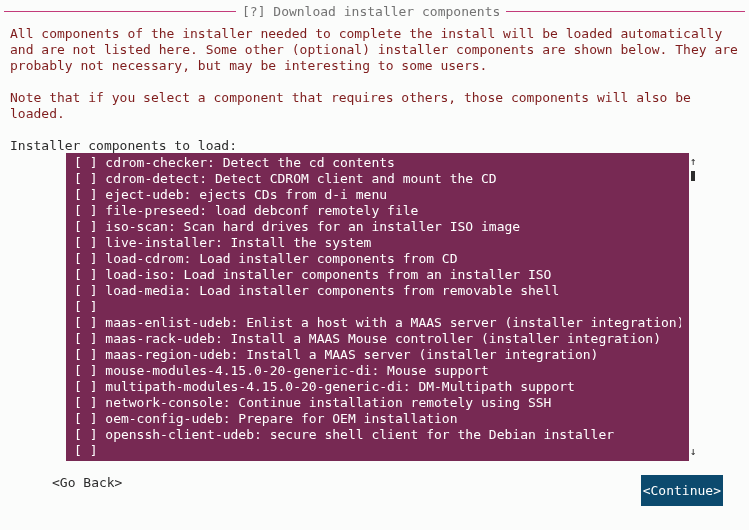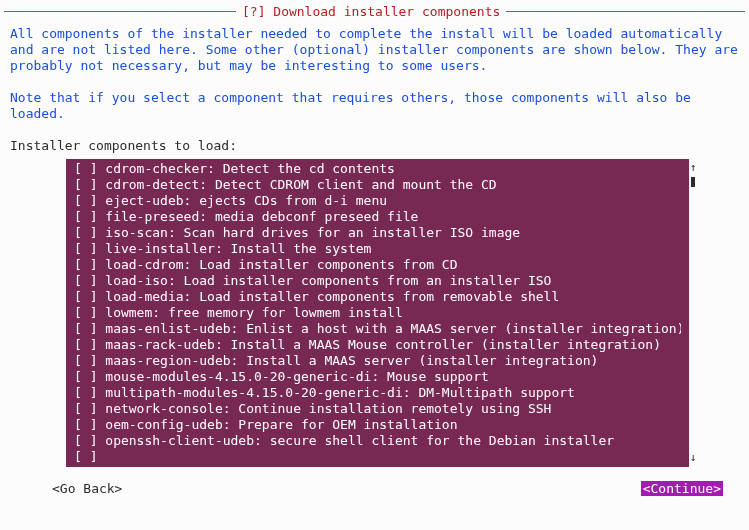--- a/index.html
+++ b/index.html
@@ -26,36 +26,36 @@
     border-top: 1px solid #c33b7a;
     flex: 0 0 232px;
     margin-left: 4px;
   }
   .hline-right {
     border-top: 1px solid #c33b7a;
     flex: 1;
     margin-right: 4px;
   }
   .title {
-    color: #b91c1c;
+    color: #737373;
     padding: 0 6px;
     white-space: pre;
   }
   .body {
     padding: 6px 10px 0 10px;
   }
   .para {
-    color: #1d4ed8;
+    color: #7f1d1d;
     line-height: 16px;
     white-space: pre-wrap;
     margin-bottom: 16px;
   }
   .prompt {
     color: #2c2c2c;
-    margin-bottom: 6px;
+    margin-bottom: 0;
   }
   .listwrap {
     display: flex;
     margin: 0 42px 0 56px;
   }
   .list {
     background: #772953;
     color: #ffffff;
     padding: 2px 8px 2px 8px;
     line-height: 16px;
@@ -83,23 +83,23 @@
     display: flex;
     justify-content: space-between;
     padding: 14px 16px 0 42px;
     gap: 44px;
   }
   .btn-goback {
     color: #2c2c2c;
     white-space: pre;
   }
   .btn-continue {
-    background: #a21caf;
+    background: #0c4a6e;
     color: #ffffff;
-    padding: 0 2px;
+    padding: 8px 2px;
     white-space: pre;
   }
 </style>
 </head>
 <body>
 
 <div class="frame">
   <div class="title-row">
     <div class="hline-left"></div>
     <div class="title">[?] Download installer components</div>
@@ -120,21 +120,21 @@
           <div class="item">
             <span class="cb">[ ] </span>
             <span class="lbl">cdrom-detect: Detect CDROM client and mount the CD</span>
           </div>
           <div class="item">
             <span class="cb">[ ] </span>
             <span class="lbl">eject-udeb: ejects CDs from d-i menu</span>
           </div>
           <div class="item">
             <span class="cb">[ ] </span>
-            <span class="lbl">file-preseed: media debconf preseed file</span>
+            <span class="lbl">file-preseed: load debconf remotely file</span>
           </div>
           <div class="item">
             <span class="cb">[ ] </span>
             <span class="lbl">iso-scan: Scan hard drives for an installer ISO image</span>
           </div>
           <div class="item">
             <span class="cb">[ ] </span>
             <span class="lbl">live-installer: Install the system</span>
           </div>
           <div class="item">
@@ -144,21 +144,20 @@
           <div class="item">
             <span class="cb">[ ] </span>
             <span class="lbl">load-iso: Load installer components from an installer ISO</span>
           </div>
           <div class="item">
             <span class="cb">[ ] </span>
             <span class="lbl">load-media: Load installer components from removable shell</span>
           </div>
           <div class="item">
             <span class="cb">[ ] </span>
-            <span class="lbl">lowmem: free memory for lowmem install</span>
           </div>
           <div class="item">
             <span class="cb">[ ] </span>
             <span class="lbl">maas-enlist-udeb: Enlist a host with a MAAS server (installer integration)</span>
           </div>
           <div class="item">
             <span class="cb">[ ] </span>
             <span class="lbl">maas-rack-udeb: Install a MAAS Mouse controller (installer integration)</span>
           </div>
           <div class="item">

